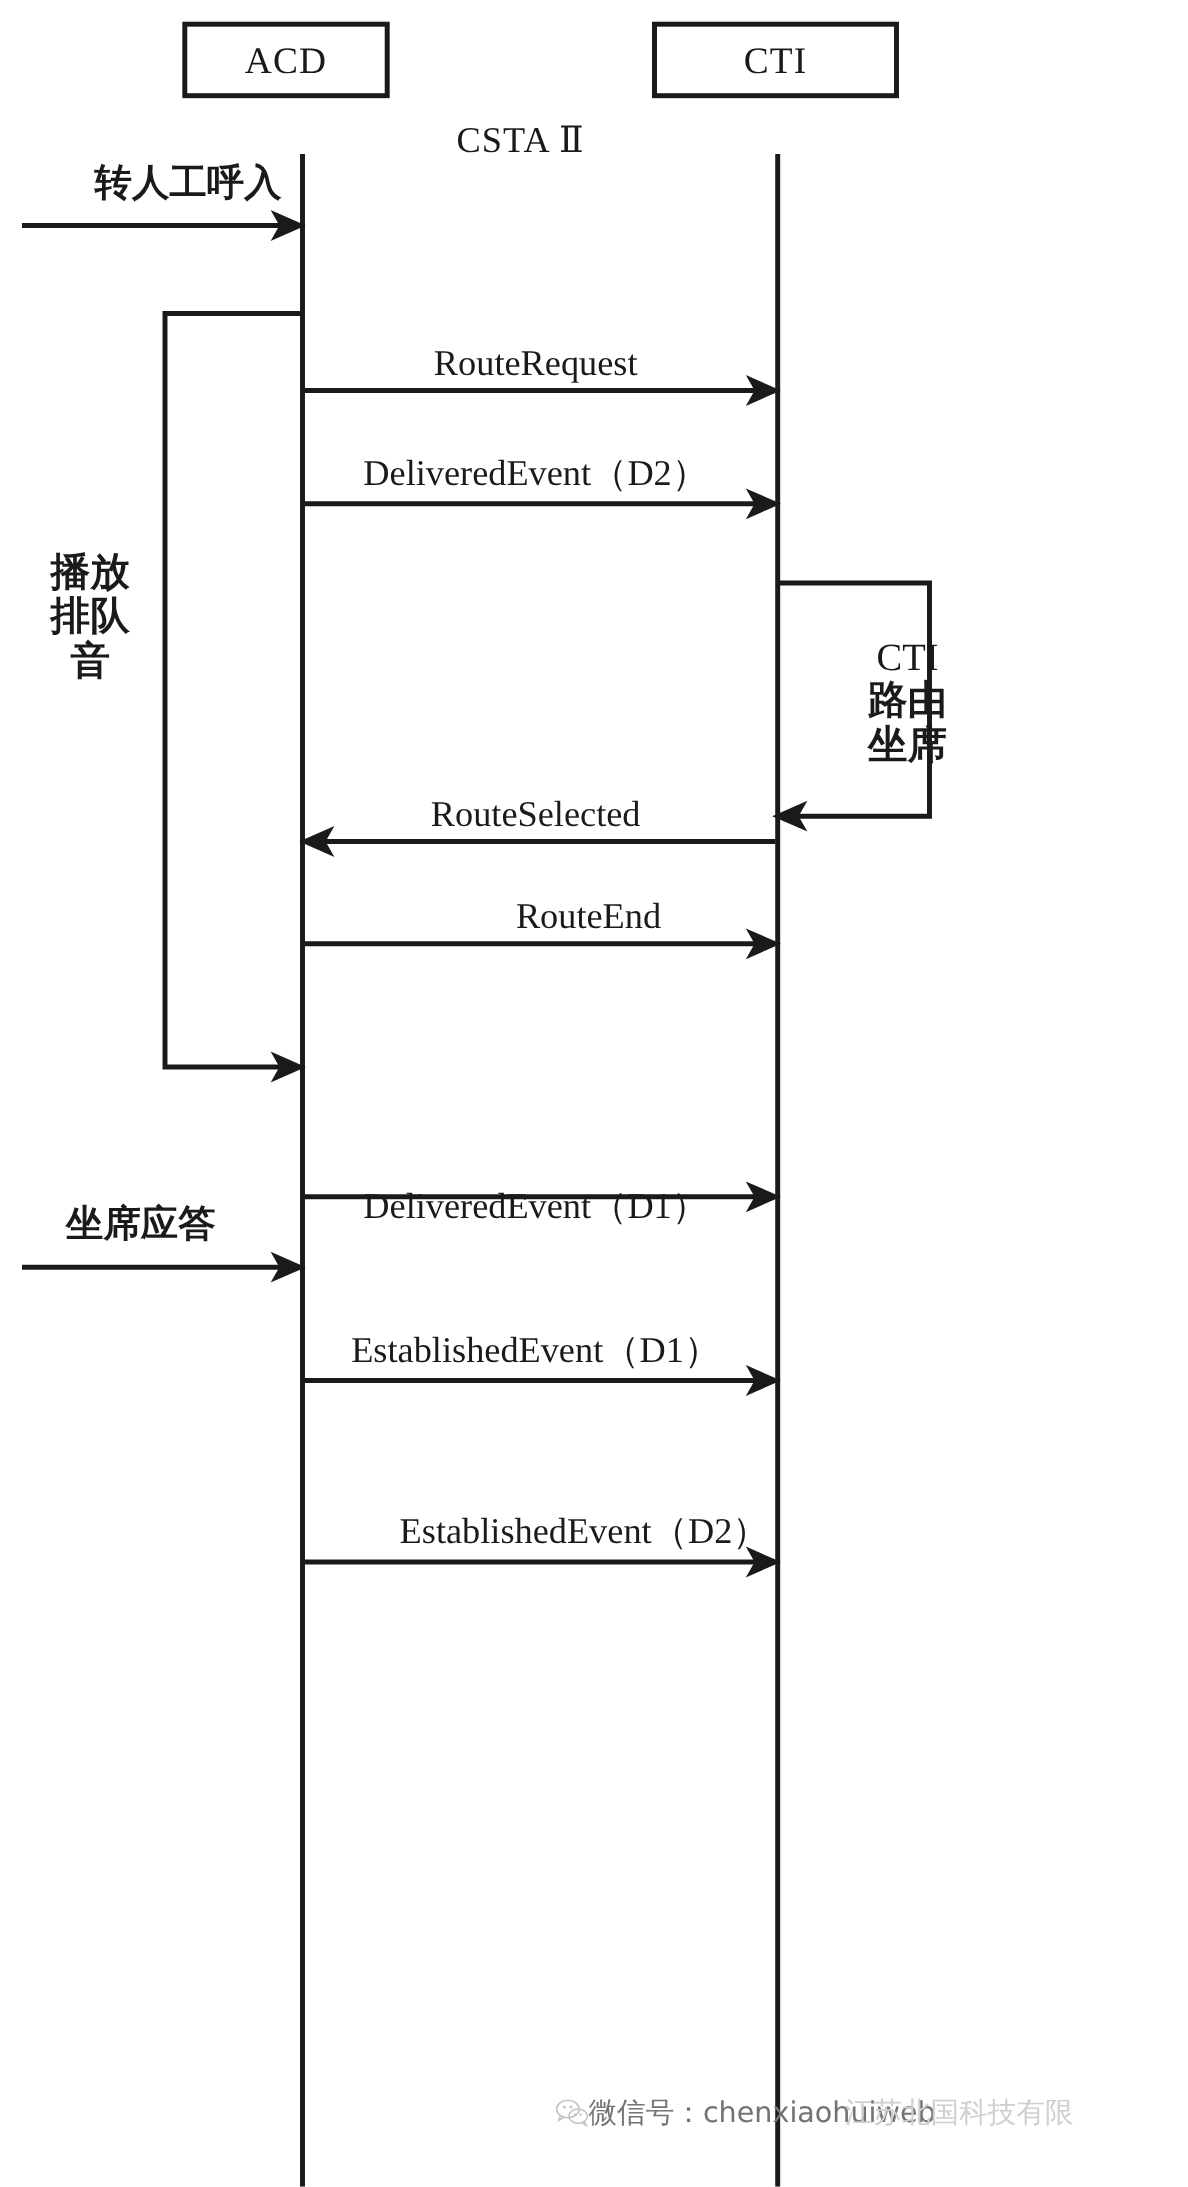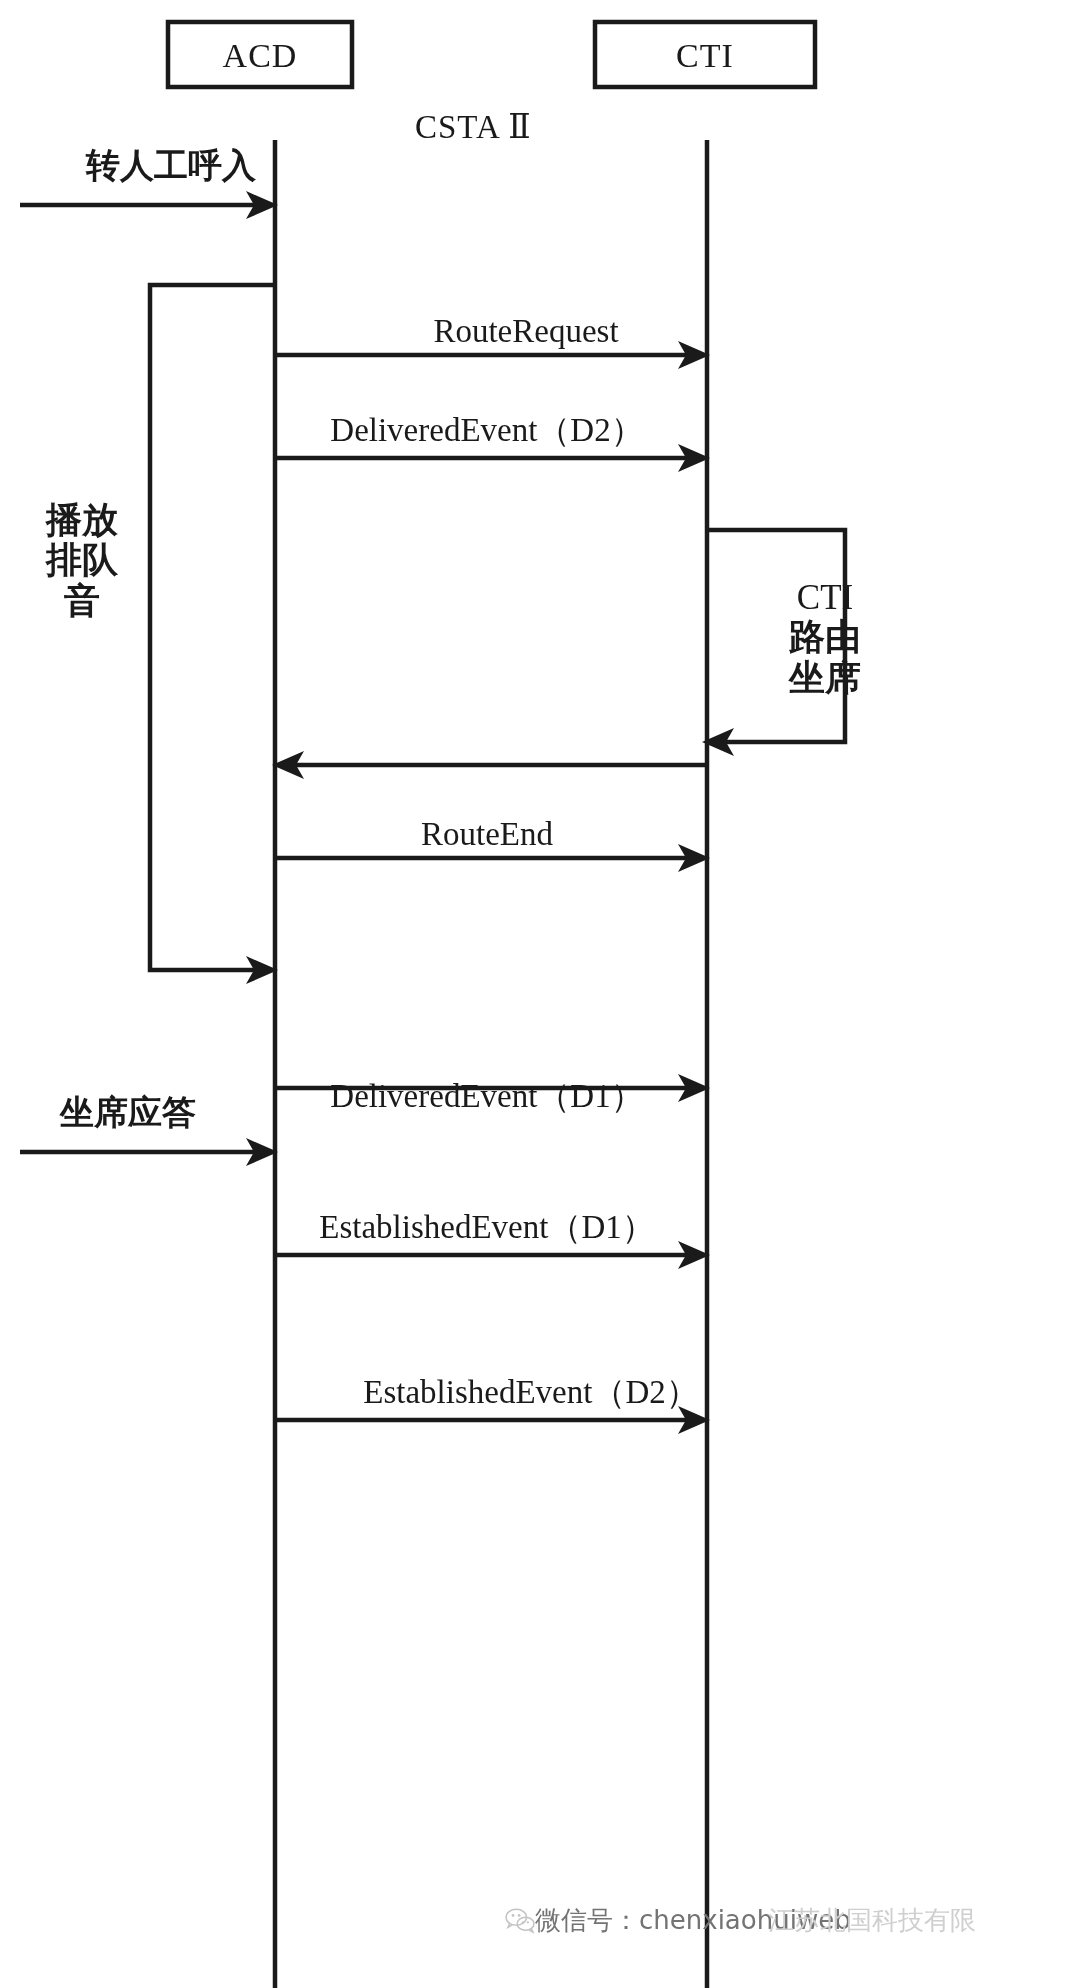--- a/index.html
+++ b/index.html
@@ -72,38 +72,39 @@
   </svg>
 
   <div class="lbl actor-label" style="left:168px;top:37px;width:184px;text-align:center;">ACD</div>
 
   <div class="lbl actor-label" style="left:595px;top:37px;width:220px;text-align:center;">CTI</div>
 
   <div class="lbl proto-label" style="left:415px;top:107px;">CSTA Ⅱ</div>
 
   <div class="lbl cn-label" style="left:86px;top:143px;">转人工呼入</div>
 
-  <div class="lbl msg-label" style="left:277px;top:313px;width:420px;text-align:center;padding-left:39px;">RouteRequest</div>
+  <div class="lbl msg-label" style="left:277px;top:313px;width:420px;text-align:center;">RouteRequest</div>
 
   <div class="lbl msg-label" style="left:277px;top:408px;width:420px;text-align:center;">DeliveredEvent（D2）</div>
 
   <div class="cn-stack" style="left:22px;top:500px;width:120px;font-family:Liberation Serif, serif;">
     <div>播放</div>
     <div>排队</div>
     <div>音</div>
   </div>
 
   <div class="cn-stack" style="left:760px;top:578px;width:130px;">
     <div style="font-family:'Liberation Serif',serif;font-weight:400;font-size:35px;">CTI</div>
     <div>路由</div>
     <div>坐席</div>
   </div>
 
+  <div class="lbl msg-label" style="left:277px;top:723px;width:420px;text-align:center;">RouteSelected</div>
 
-  <div class="lbl msg-label" style="left:277px;top:816px;width:420px;text-align:center;">RouteEnd</div>
+  <div class="lbl msg-label" style="left:277px;top:816px;width:420px;text-align:center;padding-left:48px;">RouteEnd</div>
 
   <div class="lbl msg-label" style="left:277px;top:1038px;width:420px;text-align:center;margin-top:36px;">DeliveredEvent（D1）</div>
 
   <div class="lbl cn-label" style="left:60px;top:1090px;">坐席应答</div>
 
   <div class="lbl msg-label" style="left:277px;top:1205px;width:420px;text-align:center;">EstablishedEvent（D1）</div>
 
   <div class="lbl msg-label" style="left:277px;top:1370px;width:420px;text-align:center;padding-left:44px;">EstablishedEvent（D2）</div>
 
   <div class="wm" style="left:505px;top:1903px;">

